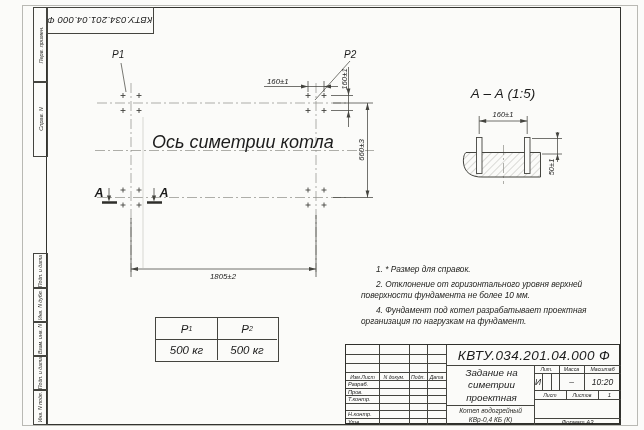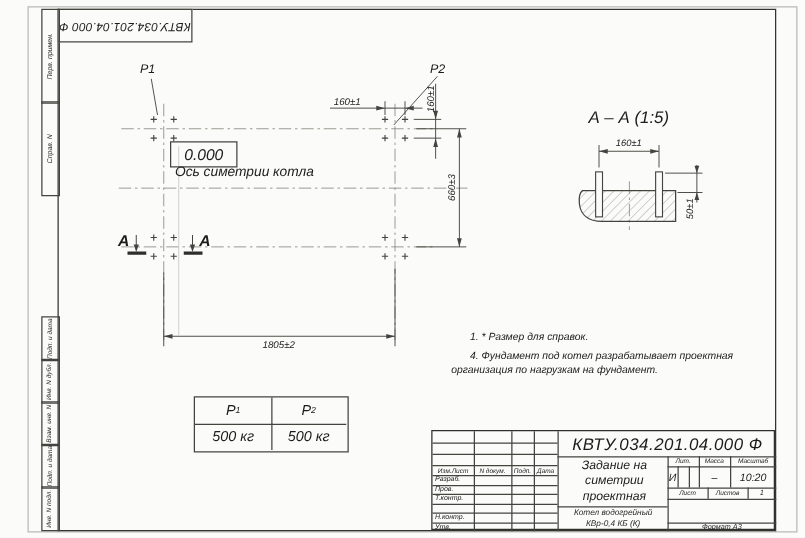--- a/index.html
+++ b/index.html
@@ -138,28 +138,26 @@
     <text x="503" y="117" font-size="7.5" text-anchor="middle">160±1</text>
 
     <g stroke="#44443f" stroke-width="0.75">
       <path fill="none" d="M532 138.5 H562 M542 154 H562 M557.5 132 V162"></path>
       <polygon points="557.5,138.5 555.6,132.5 559.4,132.5" stroke="none" fill="#44443f"></polygon>
       <polygon points="557.5,154 555.6,160 559.4,160" stroke="none" fill="#44443f"></polygon>
     </g>
     <text x="551.5" y="169.5" font-size="7.5" text-anchor="middle" transform="rotate(-90 551.5 167)">50±1</text>
   </svg>
 
-  <div class="abs box ctr ital" style="left:136px;top:113px;width:52px;height:19px;font-size:12.5px;">
-    <span>0.000</span>
-  </div>
-
-  <div class="abs ital" style="left:140px;top:132px;font-size:11px;white-space:nowrap;font-style:italic;">Ось симетрии котла</div>
+
+  <div class="abs ital" style="left:152px;top:132px;font-size:18px;white-space:nowrap;font-style:italic;">Ось симетрии котла</div>
 
   <div class="abs ital notes" style="left:357px;top:260px;width:260px;font-size:8.3px;line-height:1.32;color:#22221f;">
     <p>1. * Размер для справок.</p>
+    <p>2. Отклонение от горизонтального уровня верхней поверхности фундамента не более 10 мм.</p>
     <p>4. Фундамент под котел разрабатывает проектная организация по нагрузкам на фундамент.</p>
   </div>
 
   <div class="abs box" style="left:155px;top:317px;width:122px;height:43px;">
     <div class="abs ctr ital" style="left:0;top:0;width:61px;height:21px;border-right:1px solid #44443f;border-bottom:1px solid #44443f;font-size:11.5px;">
       <span>P</span>
         <sub style="font-size:7px;">1</sub>
     </div>
     <div class="abs ctr ital" style="left:61px;top:0;width:60px;height:21px;border-bottom:1px solid #44443f;font-size:11.5px;">
       <span>P</span>

